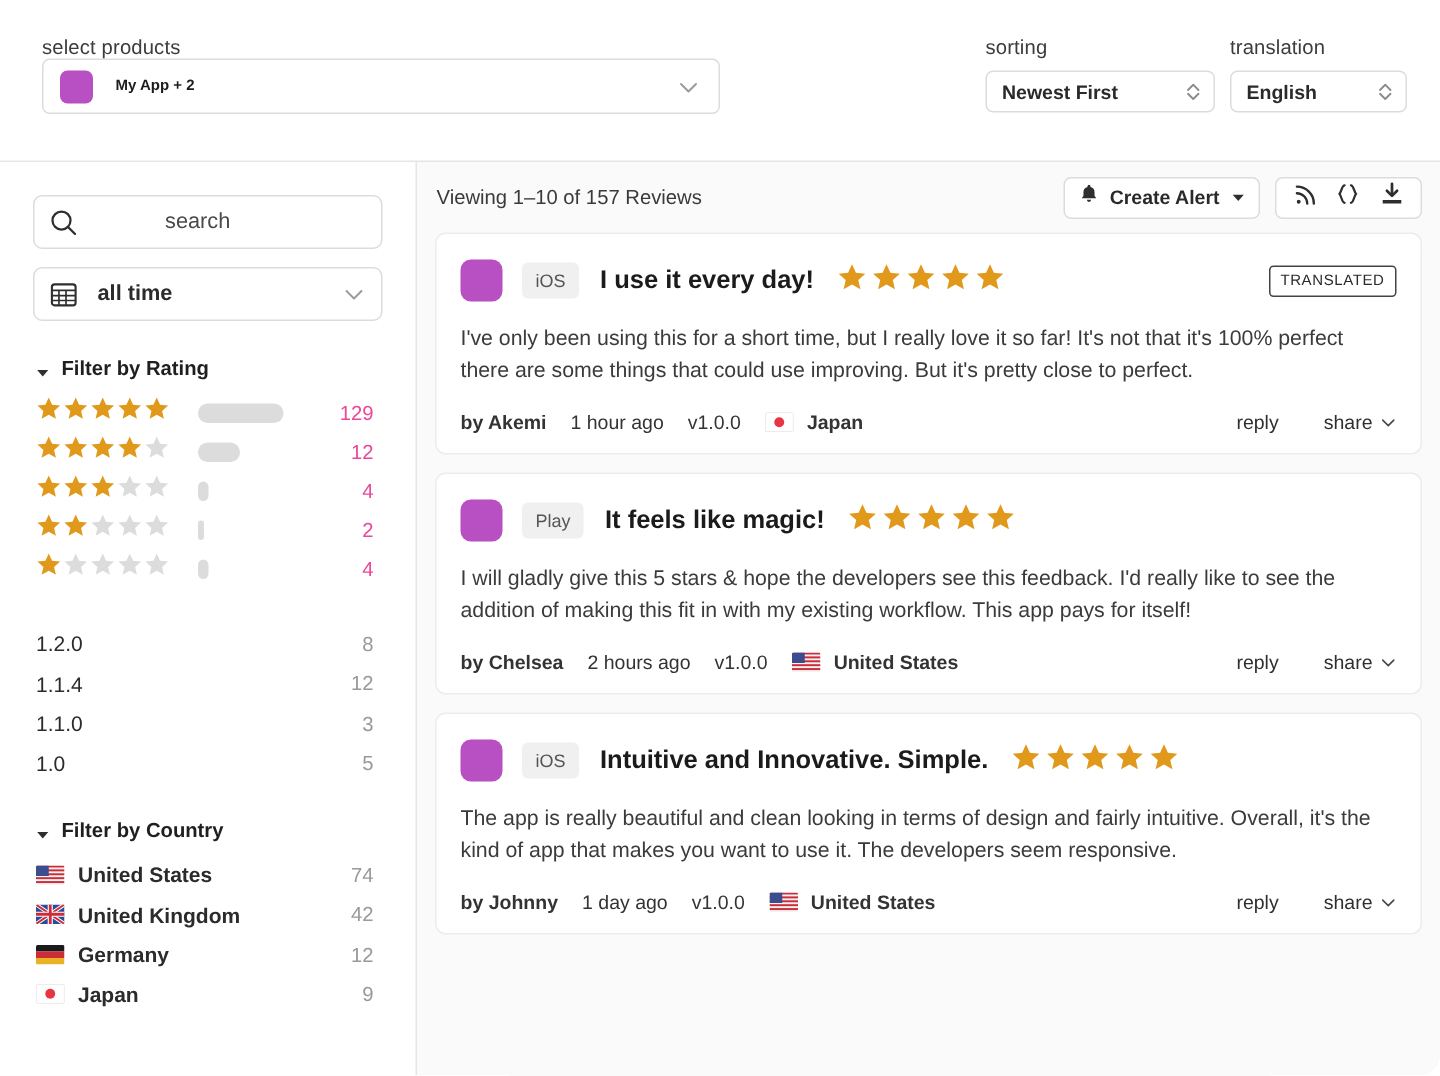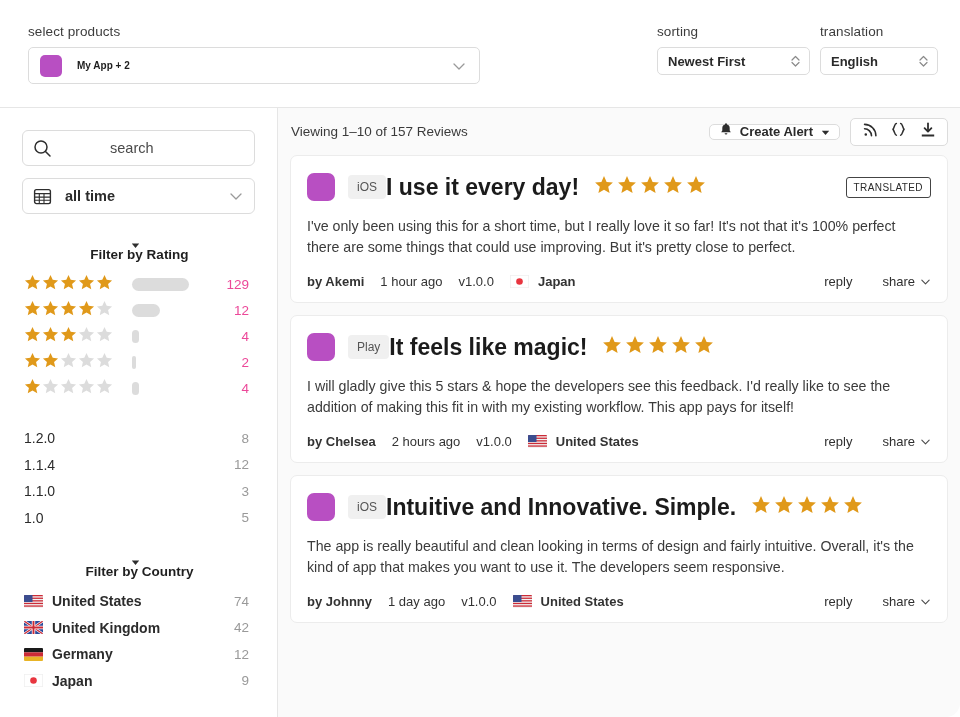--- a/index.html
+++ b/index.html
@@ -25,21 +25,21 @@
     height: 108px;
     border-bottom: 1px solid #e6e6e6;
     background: #fff;
   }
   .field-label {
     font-size: 13.5px;
     color: #3c3c3c;
     letter-spacing: .1px;
   }
   .products-group { position: absolute; left: 28px; top: 24px; }
-  .products-group .field-label { display:block; margin-bottom: 8px; }
+  .products-group .field-label { display:block; }
   .product-select {
     width: 452px; height: 37px;
     border: 1px solid #dcdcdc;
     border-radius: 5px;
     background: #fff;
     display: flex; align-items: center;
     padding: 0 12px 0 11px;
     cursor: pointer;
   }
   .app-swatch {
@@ -109,21 +109,20 @@
   }
   .side-box.search .boxtext { color: #4a4a4a; }
   .side-box.time .boxtext { font-weight: bold; color: #2b2b2b; }
 
   .filter-section { margin: 24px 22px 0 24px; }
   .filter-head {
     display: flex; align-items: center;
     font-size: 13.5px; font-weight: bold; color: #1f1f1f;
     margin-bottom: 9px;
     cursor: pointer;
-    flex-direction: column;
   }
   .caret { width: 9px; height: 9px; margin-right: 8px; flex:0 0 auto; }
 
   .rating-row {
     display: flex; align-items: center;
     height: 26px;
     cursor: pointer;
   }
   .stars-mini { display: flex; gap: 1px; width: 100px; flex: 0 0 100px; }
   .bar-track { width: 60px; flex: 0 0 60px; margin-left: 8px; }
@@ -162,21 +161,21 @@
   .main-head {
     height: 47px;
     display: flex; align-items: center;
     padding: 0 0 0 1px;
   }
   .viewing {
     font-size: 13.5px; color: #3a3a3a;
     flex: 1 1 auto;
   }
   .alert-btn {
-    height: 16px;
+    height: 28px;
     border: 1px solid #dcdcdc;
     border-radius: 5px;
     background: #fff;
     display: flex; align-items: center;
     padding: 0 9px;
     cursor: pointer;
     margin-right: 10px;
   }
   .alert-btn .lbl {
     font-size: 13px; font-weight: bold; color: #2a2a2a;
@@ -211,21 +210,22 @@
   .platform-chip {
     margin-left: 13px;
     background: #f0f0f0;
     border-radius: 4px;
     font-size: 12px;
     color: #555;
     padding: 5px 9px;
     flex: 0 0 auto;
   }
   .rev-title {
-    font-size: 23px;
+    margin-left: 14px;
+    font-size: 17px;
     font-weight: bold;
     color: #1b1b1b;
     white-space: nowrap;
   }
   .stars-big { display: flex; gap: 3px; margin-left: 15px; flex: 0 0 auto; }
   .spacer { flex: 1 1 auto; }
   .translated-badge {
     border: 1px solid #444;
     border-radius: 3px;
     font-size: 10px;

